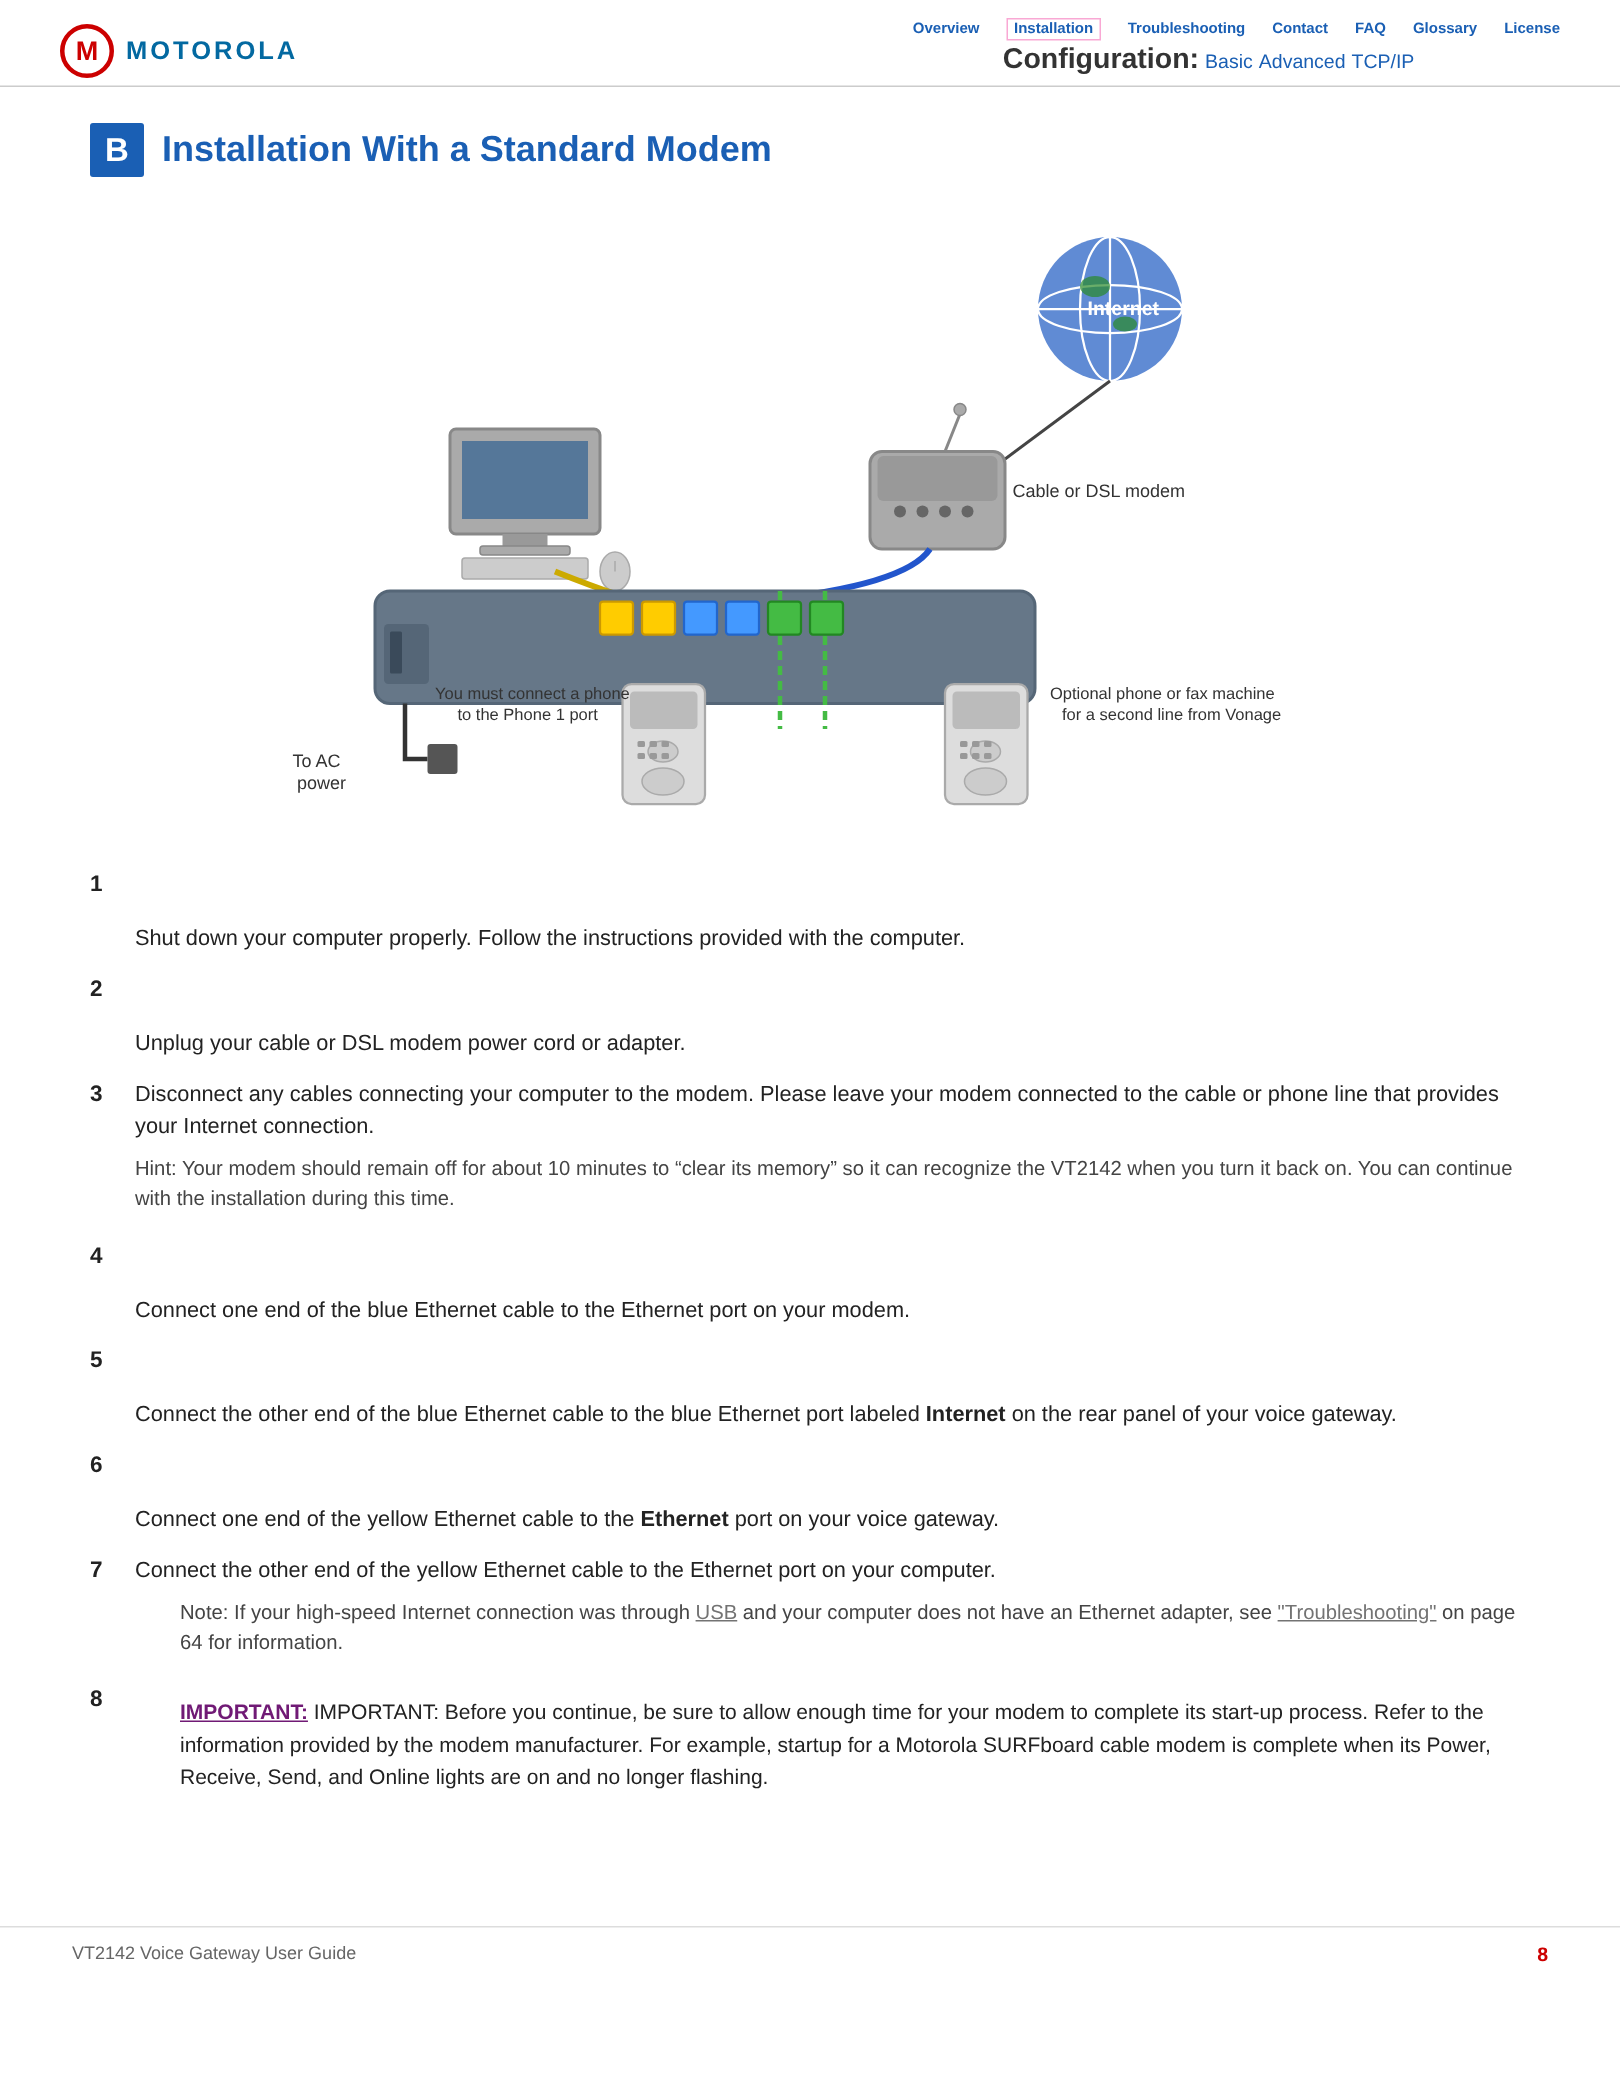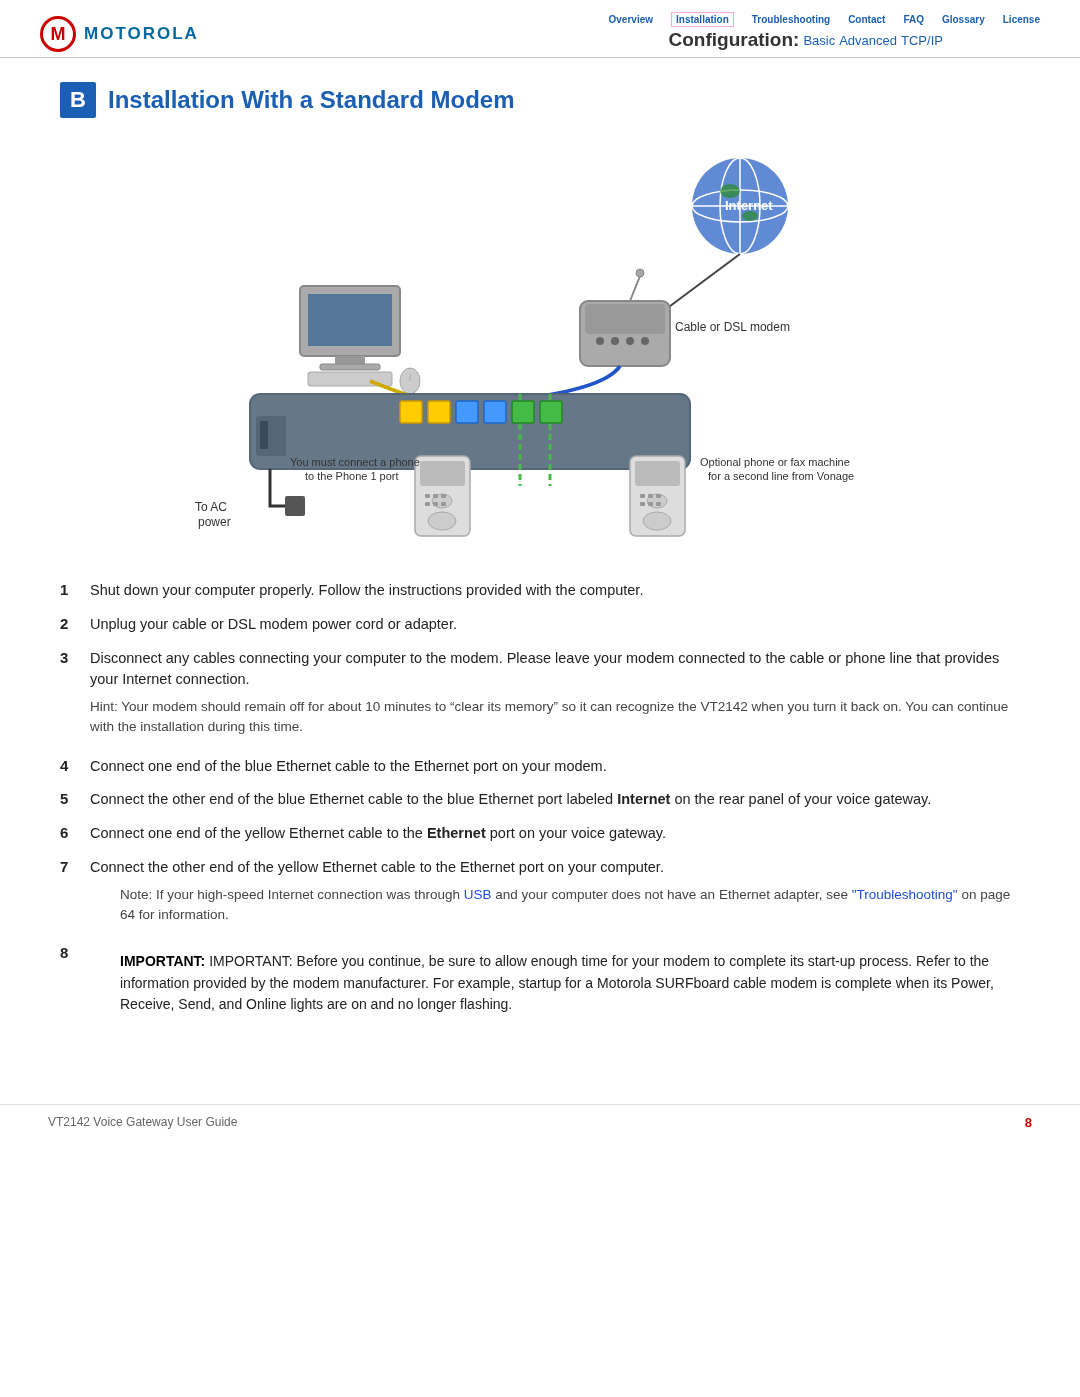--- a/index.html
+++ b/index.html
@@ -155,53 +155,56 @@
       font-weight: bold;
       font-size: 15px;
       min-width: 16px;
       color: #222;
       padding-top: 1px;
     }
     .step-text {
       font-size: 14.5px;
       line-height: 1.5;
       color: #222;
+      margin-top: 36px;
     }
     .step-text strong {
       font-weight: bold;
     }
     .hint-box {
       margin-top: 6px;
       margin-bottom: 6px;
       font-size: 13.5px;
       color: #444;
       line-height: 1.5;
     }
     .note-box {
       margin-left: 30px;
       margin-top: 6px;
       margin-bottom: 6px;
       font-size: 13.5px;
       color: #444;
       line-height: 1.5;
     }
     .link-blue {
-      color: #1d4ed8;
+      color: #737373;
+      text-decoration: underline;
       cursor: pointer;
     }
     .important-box {
       margin-left: 30px;
       margin-top: 8px;
       font-size: 14px;
       color: #222;
       line-height: 1.55;
     }
     .important-box .imp-label {
-      color: #000000;
-      font-weight: bold;
+      color: #701a75;
+      font-weight: bold;
+      text-decoration: underline;
     }
 
     
     .page-footer {
       display: flex;
       justify-content: space-between;
       align-items: flex-start;
       padding: 10px 48px;
       border-top: 1px solid #ddd;
       margin-top: 36px;

